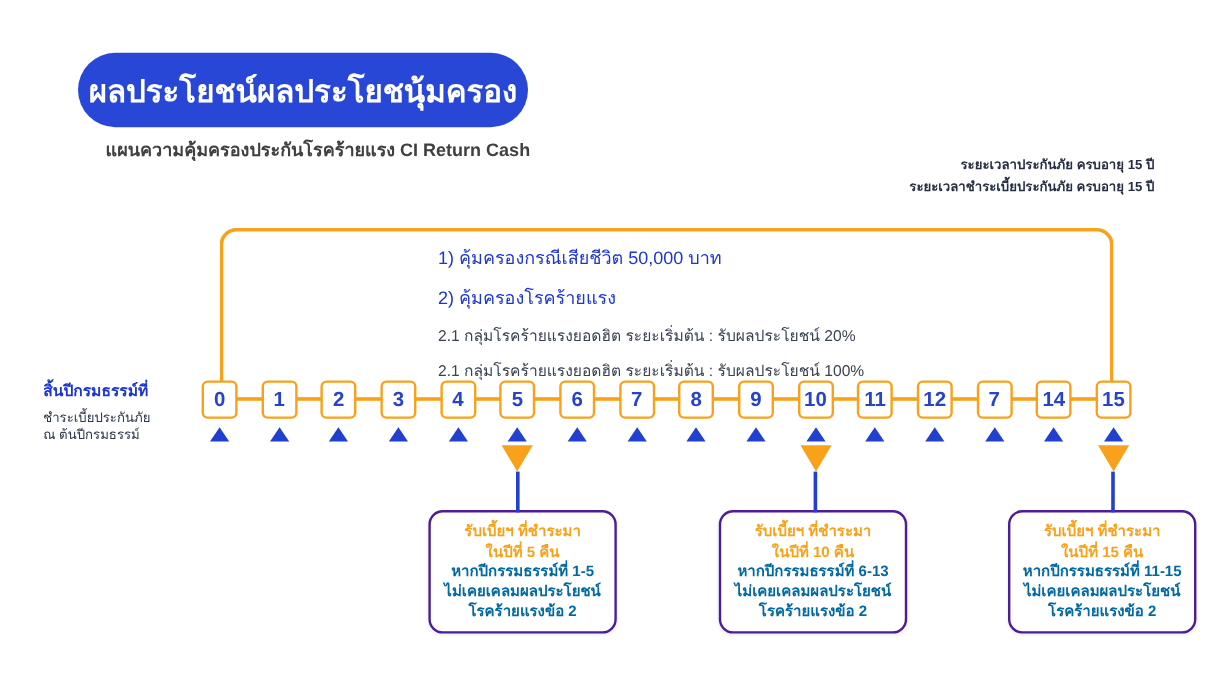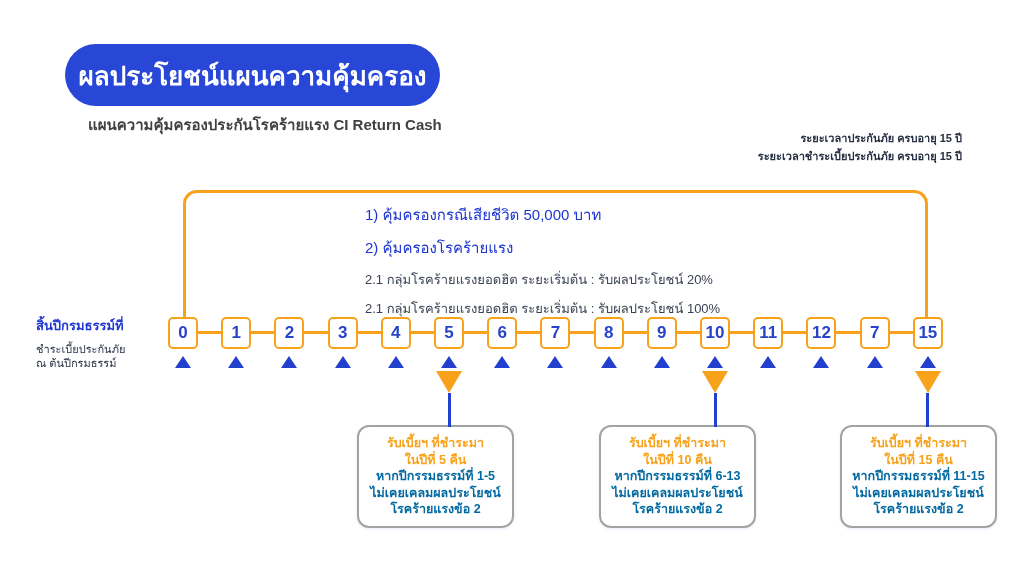--- a/index.html
+++ b/index.html
@@ -41,35 +41,35 @@
               border-left:13px solid transparent; border-right:13px solid transparent;
               border-top:22px solid #F7A21A; }
   .connector { width:3px; height:34px; background:#2140CE; }
 
   
   .axis-label { position:absolute; left:36px; top:315px; color:#1D35D1; font-weight:bold; font-size:13px; }
   .axis-note  { position:absolute; left:36px; top:342px; color:#2A3447; font-size:11px; line-height:14px; }
 
   
   .callout { position:absolute; top:425px; width:157px; min-height:96px; background:#ffffff;
-             border:2px solid #a3a3a3; border-radius:12px; padding:8px 4px;
+             border:2px solid #4c1d95; border-radius:12px; padding:8px 4px;
              text-align:center; font-size:12.5px; line-height:16.5px;
              box-shadow:0 1px 3px rgba(40,71,214,0.10); }
   .callout-1 { left:357px; }
   .callout-2 { left:599px; }
   .callout-3 { left:840px; }
   .co-orange { color:#F7A21A; font-weight:bold; }
   .co-navy   { color:#0369a1; font-weight:bold; }
 </style>
 </head>
 <body>
 
 <div class="stage">
 
-  <div class="title-pill">ผลประโยชน์แผนความคุ้มครอง</div>
+  <div class="title-pill">ผลประโยชน์ผลประโยชนุ้มครอง</div>
   <div class="subtitle">แผนความคุ้มครองประกันโรคร้ายแรง CI Return Cash</div>
 
   <div class="policy-terms">
     <div>ระยะเวลาประกันภัย ครบอายุ 15 ปี</div>
     <div>ระยะเวลาชำระเบี้ยประกันภัย ครบอายุ 15 ปี</div>
   </div>
 
   <div class="bracket"></div>
 
   <div class="benefits">
@@ -142,20 +142,24 @@
     </div>
     <div class="year-cell">
       <div class="year-box">12</div>
       <div class="tri-up"></div>
     </div>
     <div class="year-cell">
       <div class="year-box">7</div>
       <div class="tri-up"></div>
     </div>
     <div class="year-cell">
+      <div class="year-box">14</div>
+      <div class="tri-up"></div>
+    </div>
+    <div class="year-cell">
       <div class="year-box">15</div>
       <div class="tri-up"></div>
       <div class="tri-down"></div>
       <div class="connector"></div>
     </div>
   </div>
 
   <div class="callout callout-1">
     <div class="co-orange">รับเบี้ยฯ ที่ชำระมา</div>
     <div class="co-orange">ในปีที่ 5 คืน</div>

